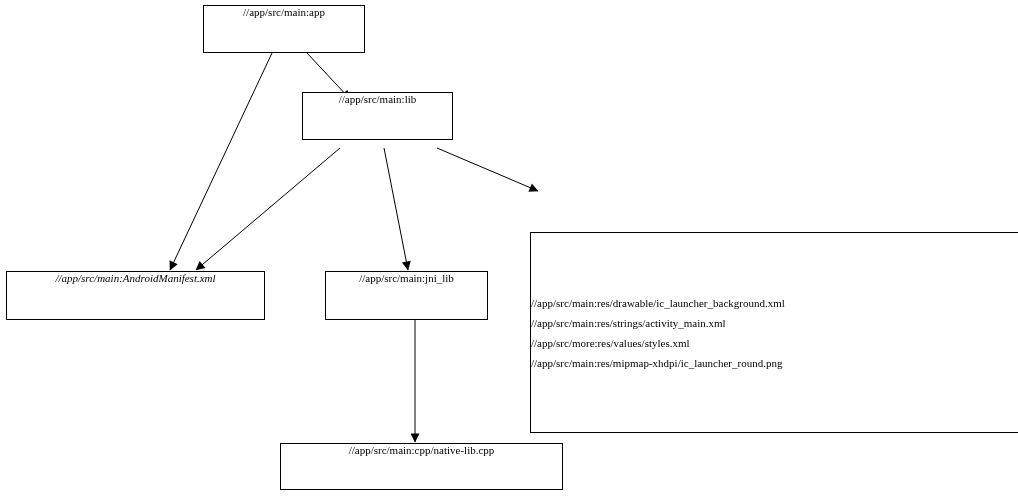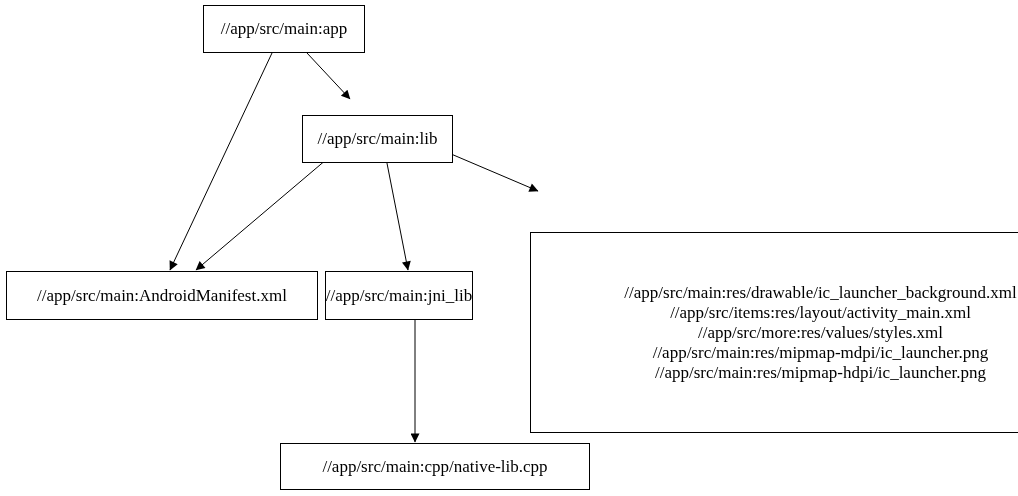--- a/index.html
+++ b/index.html
@@ -20,31 +20,31 @@
     width: 1018px;
     height: 496px;
   }
   .node {
     position: absolute;
     box-sizing: border-box;
     border: 1px solid #000000;
     background: #ffffff;
     color: #000000;
     display: flex;
-    align-items: center;
+    align-items: flex-start;
     justify-content: center;
-    font-size: 17px;
+    font-size: 11px;
     white-space: nowrap;
     text-align: center;
   }
   .node-app        { left: 203px; top: 5px;   width: 162px; height: 48px; }
-  .node-lib        { left: 302px; top: 115px; width: 151px; height: 48px; }
-  .node-manifest   { left: 6px;   top: 271px; width: 312px; height: 49px; }
-  .node-jni        { left: 325px; top: 271px; width: 148px; height: 49px; }
-  .node-cpp        { left: 280px; top: 443px; width: 310px; height: 47px; }
+  .node-lib        { left: 302px; top: 92px; width: 151px; height: 48px; }
+  .node-manifest   { left: 6px;   top: 271px; width: 259px; height: 49px; font-style: italic; }
+  .node-jni        { left: 325px; top: 271px; width: 163px; height: 49px; }
+  .node-cpp        { left: 280px; top: 443px; width: 283px; height: 47px; }
   .node-resources  {
     left: 530px; top: 192px; width: 581px; height: 201px;
     flex-direction: column;
     justify-content: center;
     margin-top: 40px;
   }
   .node-resources .res-line {
     line-height: 20px;
     display: block;
   }
@@ -79,23 +79,22 @@
   <div class="node node-manifest">
     <span>//app/src/main:AndroidManifest.xml</span>
   </div>
 
   <div class="node node-jni">
     <span>//app/src/main:jni_lib</span>
   </div>
 
   <div class="node node-resources">
     <span class="res-line">//app/src/main:res/drawable/ic_launcher_background.xml</span>
-    <span class="res-line">//app/src/items:res/layout/activity_main.xml</span>
+    <span class="res-line">//app/src/main:res/strings/activity_main.xml</span>
     <span class="res-line">//app/src/more:res/values/styles.xml</span>
-    <span class="res-line">//app/src/main:res/mipmap-mdpi/ic_launcher.png</span>
-    <span class="res-line">//app/src/main:res/mipmap-hdpi/ic_launcher.png</span>
+    <span class="res-line">//app/src/main:res/mipmap-xhdpi/ic_launcher_round.png</span>
   </div>
 
   <div class="node node-cpp">
     <span>//app/src/main:cpp/native-lib.cpp</span>
   </div>
 
 </div>
 
 </body></html>

